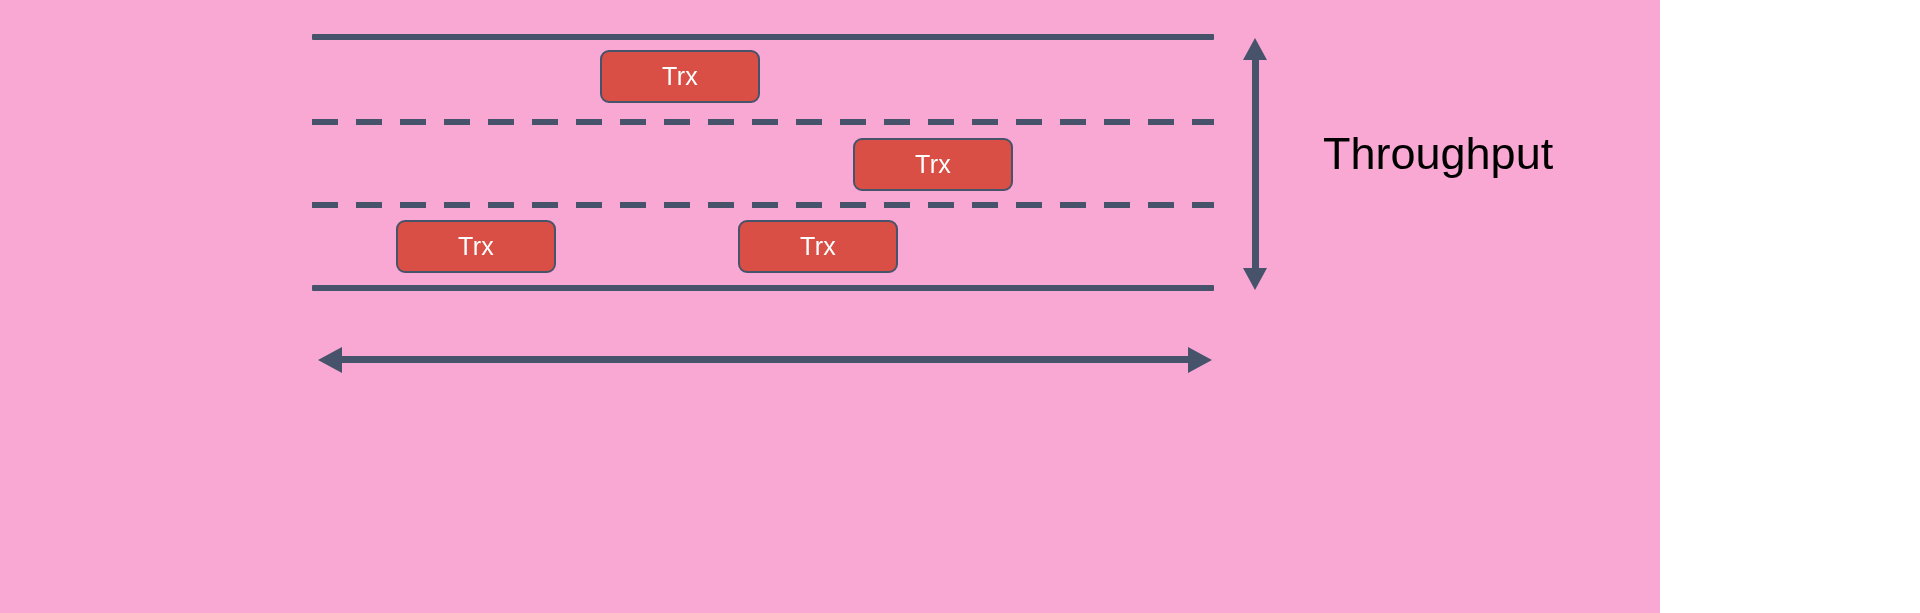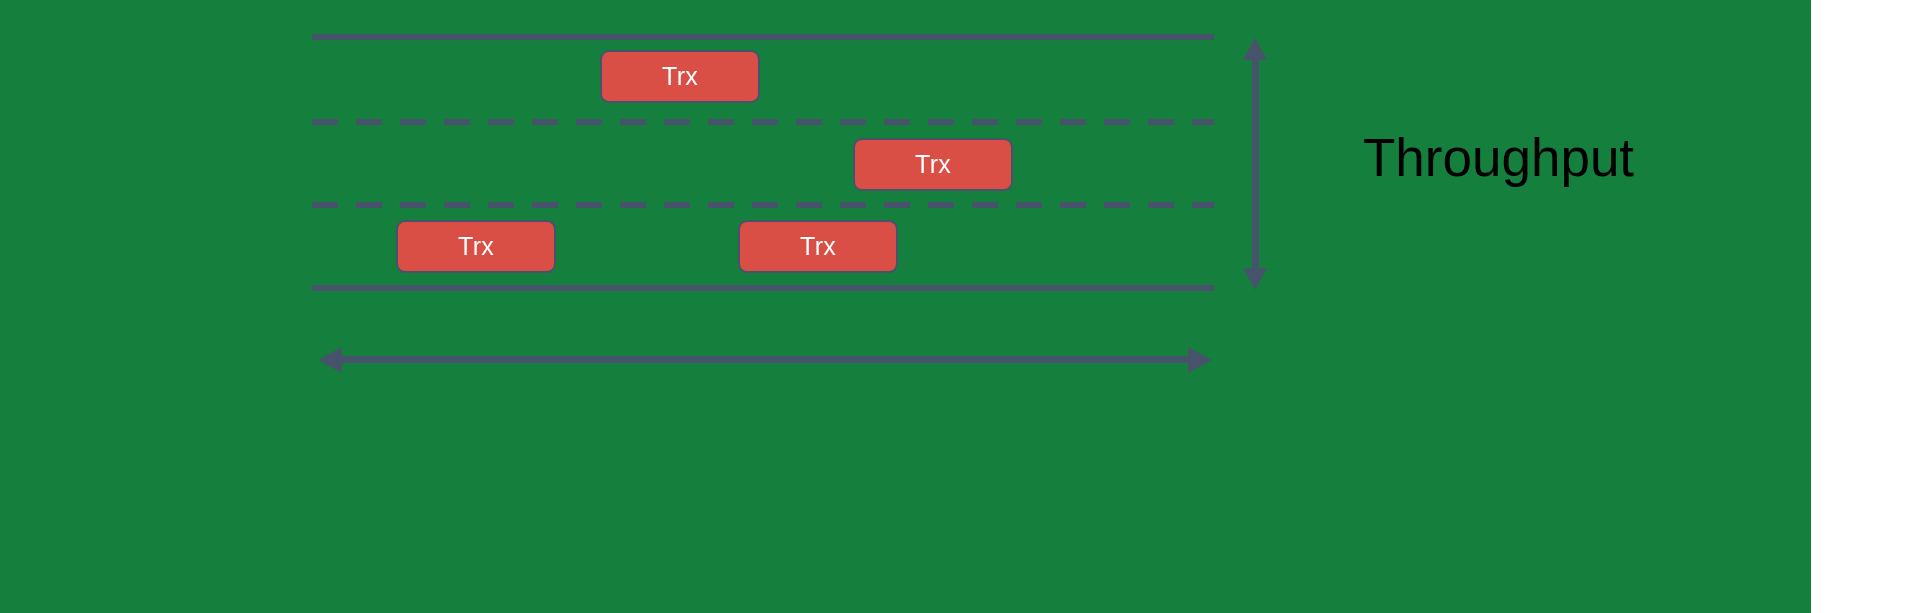--- a/index.html
+++ b/index.html
@@ -9,23 +9,23 @@
     background: #ffffff;
   }
   body {
     font-family: "Liberation Sans", sans-serif;
     width: 1920px;
     height: 613px;
     overflow: hidden;
   }
   #canvas {
     position: relative;
-    width: 1811px;
+    width: 1660px;
     height: 613px;
-    background: #15803d;
+    background: #f9a8d4;
   }
 
   
   .solid-line {
     position: absolute;
     left: 312px;
     width: 902px;
     height: 6px;
     background: #46536b;
     border-radius: 1px;
@@ -128,23 +128,23 @@
   }
 
   
   .label {
     position: absolute;
     color: #000000;
     white-space: nowrap;
     line-height: 1;
   }
   #throughput-label {
-    left: 1363px;
+    left: 1323px;
     top: 131px;
-    font-size: 53px;
+    font-size: 45px;
   }
   #finality-label {
     left: 604px;
     top: 414px;
     font-size: 45px;
   }
 </style>
 </head>
 <body>
 

